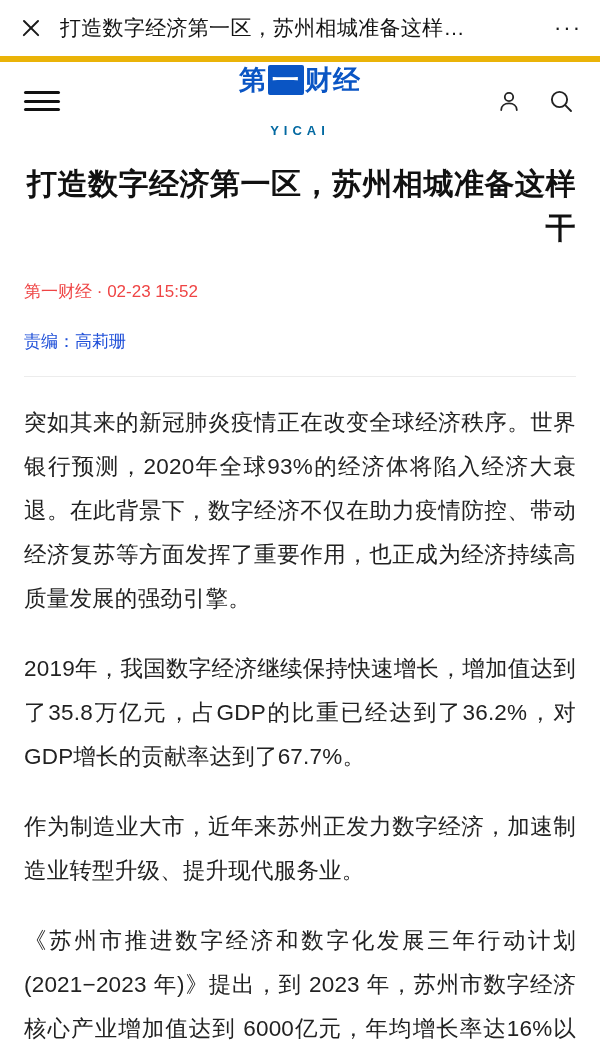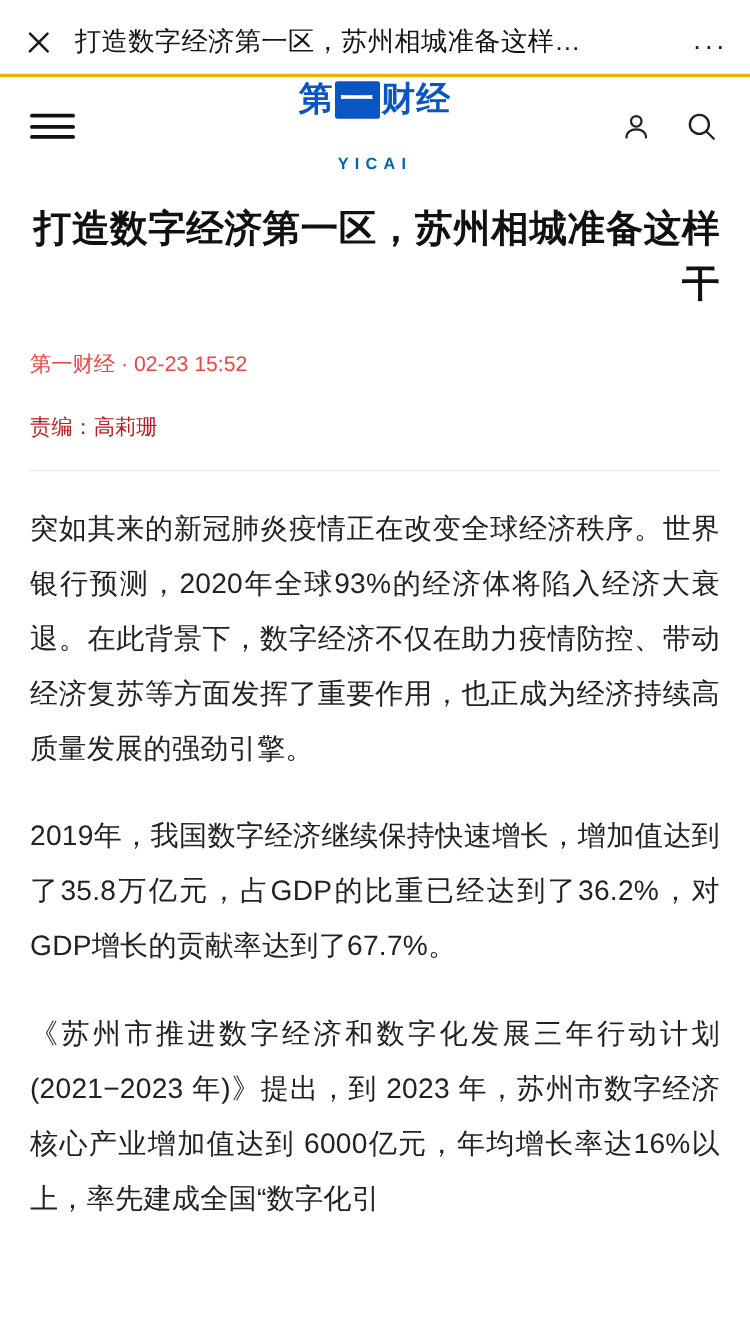--- a/index.html
+++ b/index.html
@@ -17,24 +17,24 @@
     background: #fff;
     display: flex;
     flex-direction: column;
   }
 
   
   .topbar {
     height: 62px;
     flex: 0 0 62px;
     display: flex;
-    align-items: flex-end;
+    align-items: center;
     padding: 12px 18px;
     background: #ffffff;
-    border-bottom: 3px solid #eab308;
+    border-bottom: 6px solid #eab308;
   }
   .close-icon {
     width: 26px;
     height: 26px;
     position: relative;
     flex: 0 0 26px;
     margin-right: 16px;
   }
   .close-icon:before, .close-icon:after {
     content: "";
@@ -163,21 +163,21 @@
   }
   .meta {
     margin-top: 30px;
     font-size: 17px;
     color: #ef4444;
     line-height: 24px;
   }
   .editor {
     margin-top: 26px;
     font-size: 17px;
-    color: #b91c1c;
+    color: #1d4ed8;
     line-height: 24px;
   }
   .divider {
     margin-top: 22px;
     height: 1px;
     background: #ececec;
     width: 100%;
   }
   .body p {
     font-size: 22.5px;
@@ -243,17 +243,18 @@
 
     <div class="editor">
       <span>责编：</span><span>高莉珊</span>
     </div>
 
     <div class="divider"></div>
 
     <div class="body">
       <p>突如其来的新冠肺炎疫情正在改变全球经济秩序。世界银行预测，2020年全球93%的经济体将陷入经济大衰退。在此背景下，数字经济不仅在助力疫情防控、带动经济复苏等方面发挥了重要作用，也正成为经济持续高质量发展的强劲引擎。</p>
       <p>2019年，我国数字经济继续保持快速增长，增加值达到了35.8万亿元，占GDP的比重已经达到了36.2%，对GDP增长的贡献率达到了67.7%。</p>
+      <p>作为制造业大市，近年来苏州正发力数字经济，加速制造业转型升级、提升现代服务业。</p>
       <p>《苏州市推进数字经济和数字化发展三年行动计划 (2021−2023 年)》提出，到 2023 年，苏州市数字经济核心产业增加值达到 6000亿元，年均增长率达16%以上，率先建成全国“数字化引</p>
     </div>
   </div>
 
 </div>
 
 </body></html>

